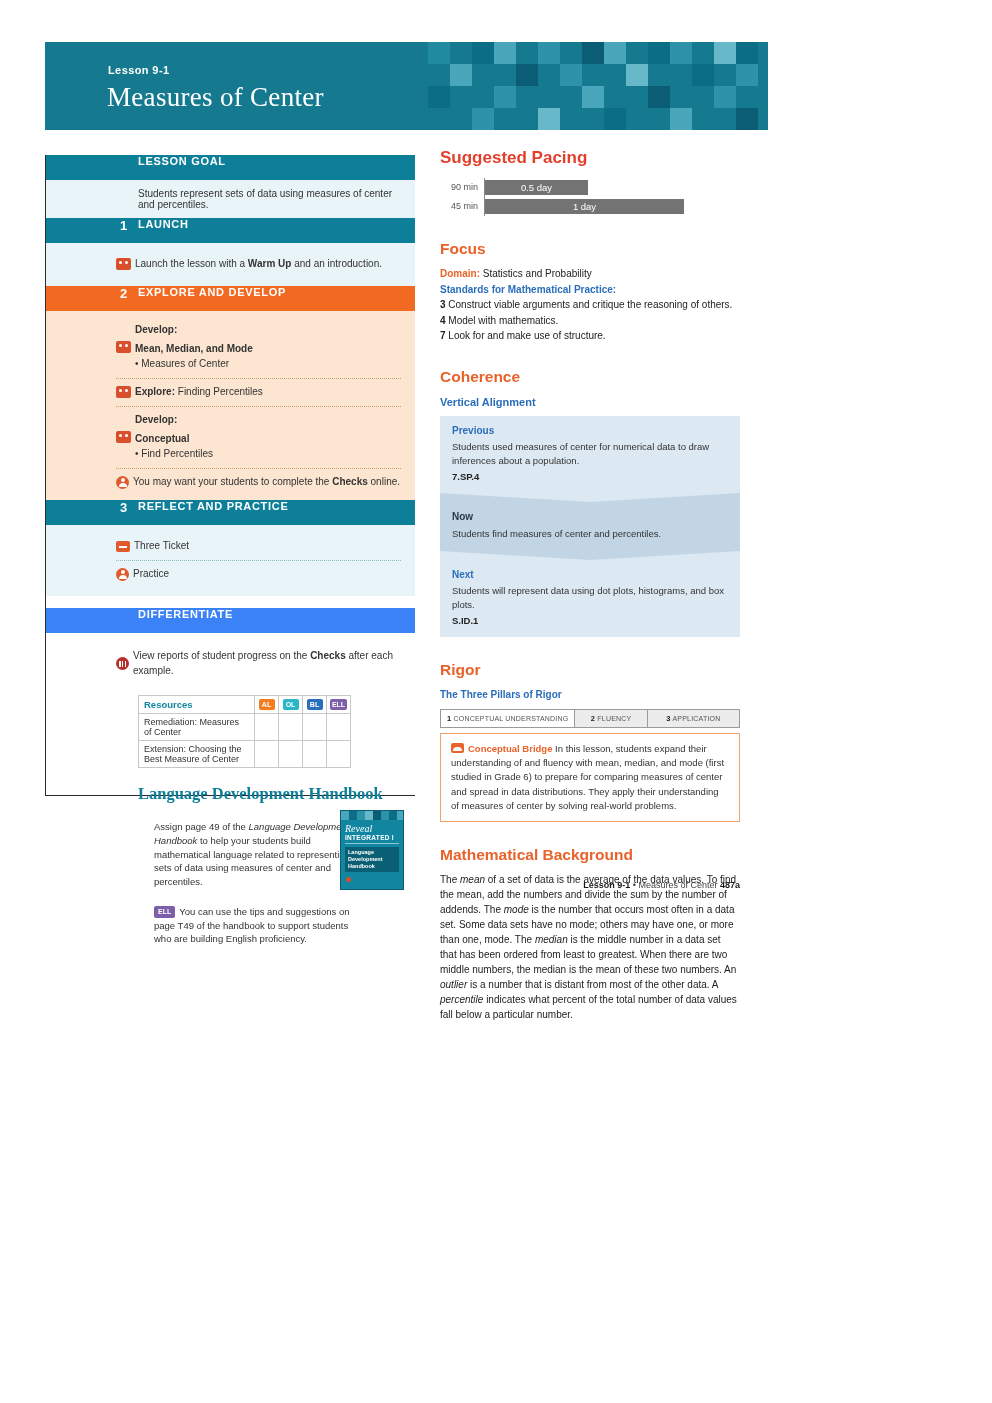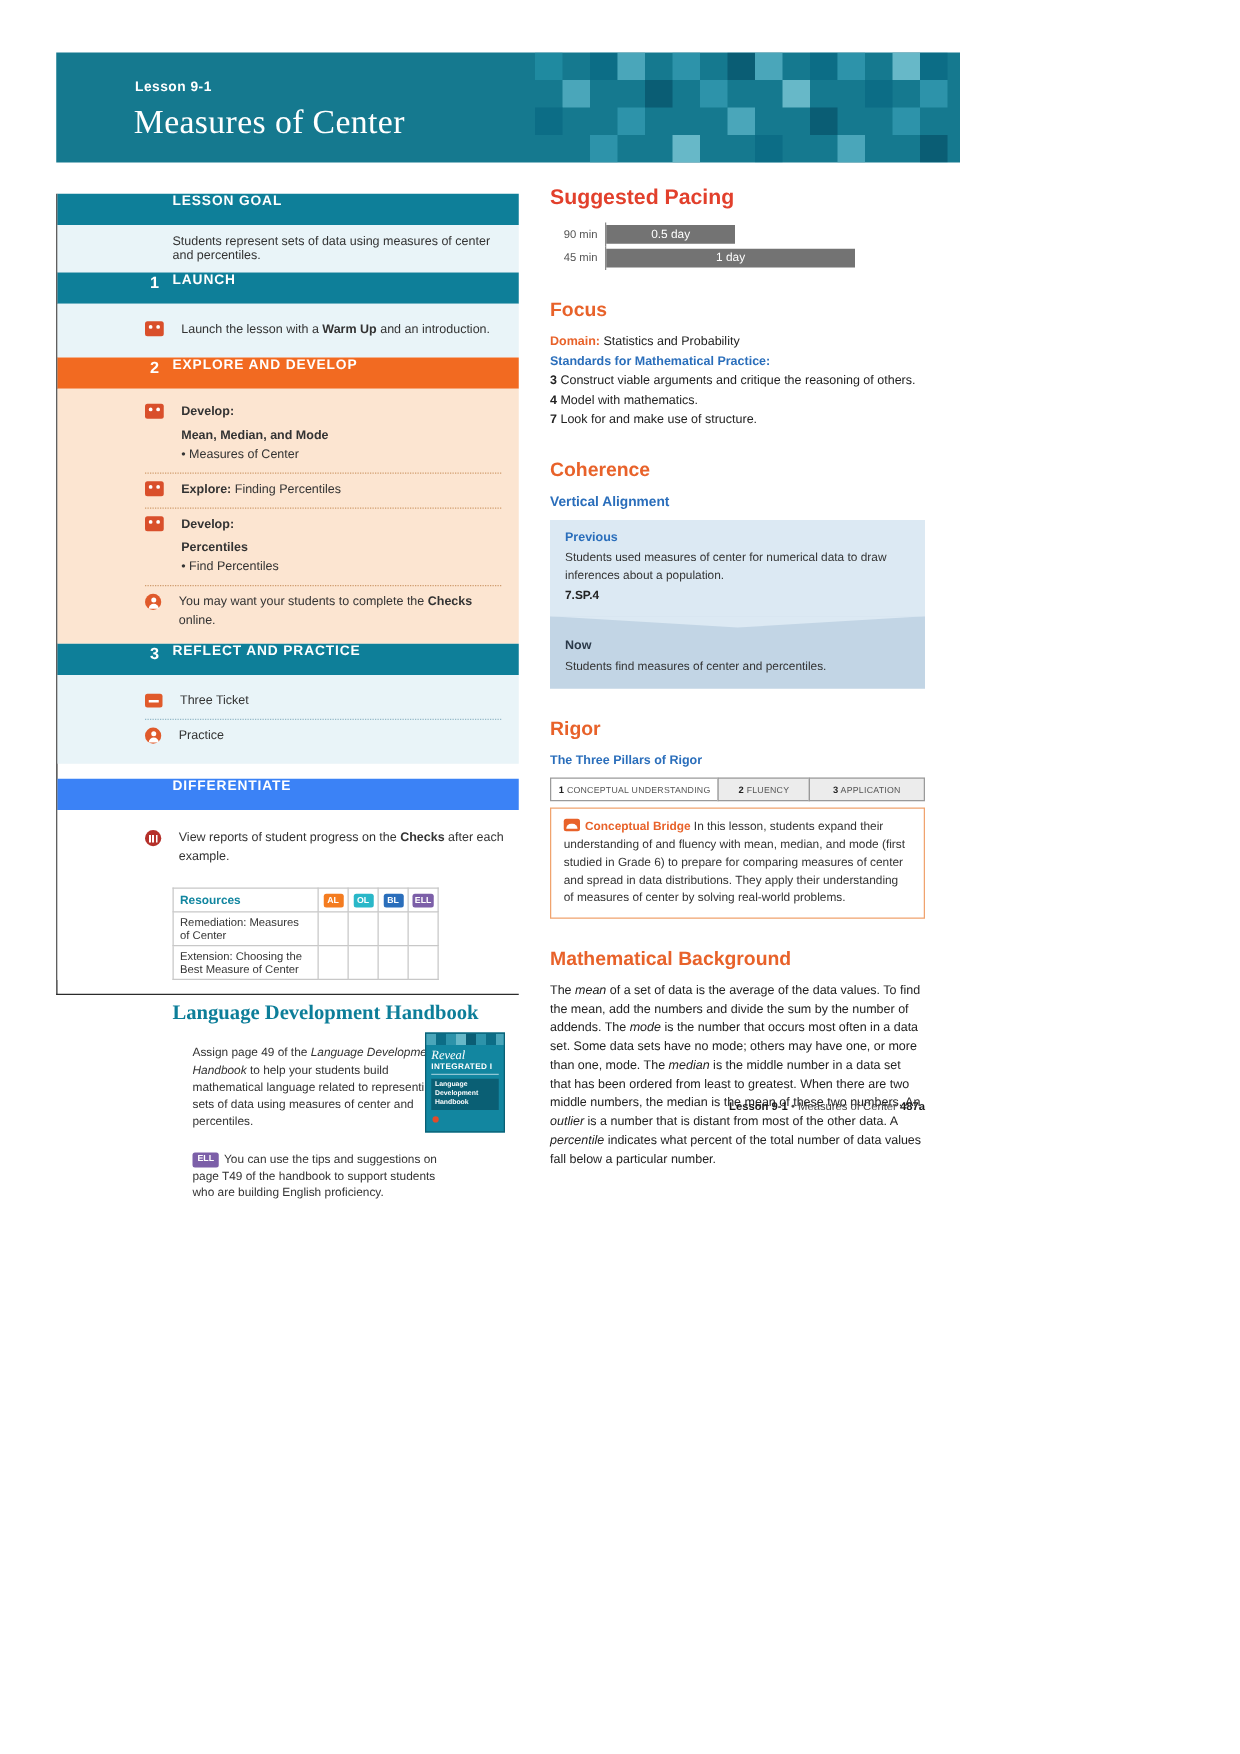--- a/index.html
+++ b/index.html
@@ -24,21 +24,21 @@
   .sec-bar.navy { background:#3b82f6; }
   .sec-num { margin-left:74px; width:16px; font-size:13px; font-weight:bold; }
   .sec-label { font-size:11px; font-weight:bold; letter-spacing:.7px; margin-left:2px; }
   .sec-bar.no-num .sec-label { margin-left:92px; }
 
   .goal-body { background:#e9f4f8; padding:8px 14px 8px 92px; font-size:10px; color:#333; }
   .body-blue { background:#e9f4f8; padding:8px 14px 8px 70px; font-size:10px; color:#333; }
   .body-orange { background:#fce5d1; padding:6px 14px 4px 70px; font-size:10px; color:#333; }
   .diff-body { background:#fff; padding:10px 12px 0 70px; font-size:10px; color:#333; }
 
-  .x-row { display:flex; gap:14px; padding:5px 0 7px; align-items:flex-start; }
+  .x-row { display:flex; gap:4px; padding:5px 0 7px; align-items:center; }
   .x-texts { line-height:1.5; }
   .sep-o { border:0; border-top:1px dotted #cf9c6e; margin:0; }
   .sep-b { border:0; border-top:1px dotted #96b9c8; margin:0; }
 
   
   .icon { flex:0 0 auto; position:relative; display:inline-block; }
   .icon-screen { width:15px; height:12px; background:#d94f2b; border-radius:2px; margin-top:1px; }
   .icon-screen::before { content:""; position:absolute; left:3px; top:3px; width:3px; height:3px; border-radius:50%; background:#fff; }
   .icon-screen::after { content:""; position:absolute; right:3px; top:3px; width:3px; height:3px; border-radius:50%; background:#fff; }
   .icon-person { width:13px; height:13px; background:#e05a2b; border-radius:50%; margin-top:1px; }
@@ -194,21 +194,21 @@
       <hr class="sep-o">
       <div class="x-row">
         <span class="icon icon-screen"></span>
         <div class="x-texts"><b>Explore:</b><span> Finding Percentiles</span></div>
       </div>
       <hr class="sep-o">
       <div class="x-row">
         <span class="icon icon-screen"></span>
         <div class="x-texts">
           <div><b>Develop:</b></div>
-          <div style="margin-top:4px;"><b>Percentiles</b></div>
+          <div style="margin-top:4px;"><b>Conceptual</b></div>
           <div>• Find Percentiles</div>
         </div>
       </div>
       <hr class="sep-o">
       <div class="x-row">
         <span class="icon icon-person"></span>
         <div class="x-texts"><span>You may want your students to complete the </span><b>Checks</b><span> online.</span></div>
       </div>
     </div>
 
@@ -312,20 +312,26 @@
       <div class="vbox prev">
         <div class="v-title">Previous</div>
         <div>Students used measures of center for numerical data to draw inferences about a population.</div>
         <div class="v-std">7.SP.4</div>
       </div>
       <div class="vbox now">
         <div class="chev from-prev"></div>
         <div class="v-title">Now</div>
         <div>Students find measures of center and percentiles.</div>
       </div>
+      <div class="vbox next">
+        <div class="chev from-now"></div>
+        <div class="v-title">Next</div>
+        <div>Students will represent data using dot plots, histograms, and box plots.</div>
+        <div class="v-std">S.ID.1</div>
+      </div>
     </div>
 
     <h2 class="h-orange">Rigor</h2>
     <div class="f-line blue-b">The Three Pillars of Rigor</div>
     <div class="pillars">
       <div class="pillar p1"><b>1</b> <span>CONCEPTUAL UNDERSTANDING</span></div>
       <div class="pillar p2"><b>2</b> <span>FLUENCY</span></div>
       <div class="pillar p3"><b>3</b> <span>APPLICATION</span></div>
     </div>
     <div class="bridge">

